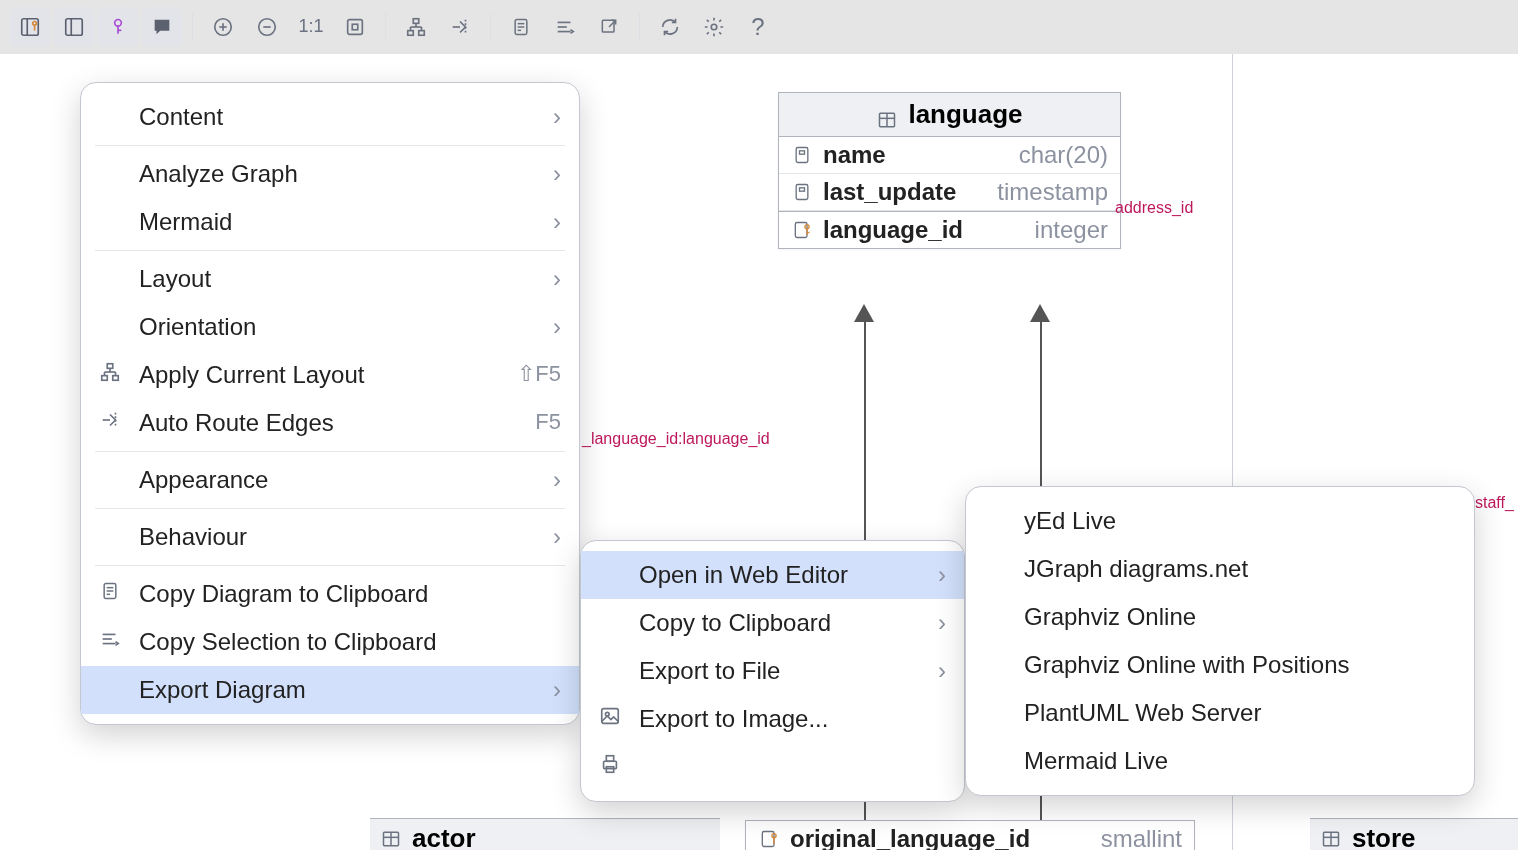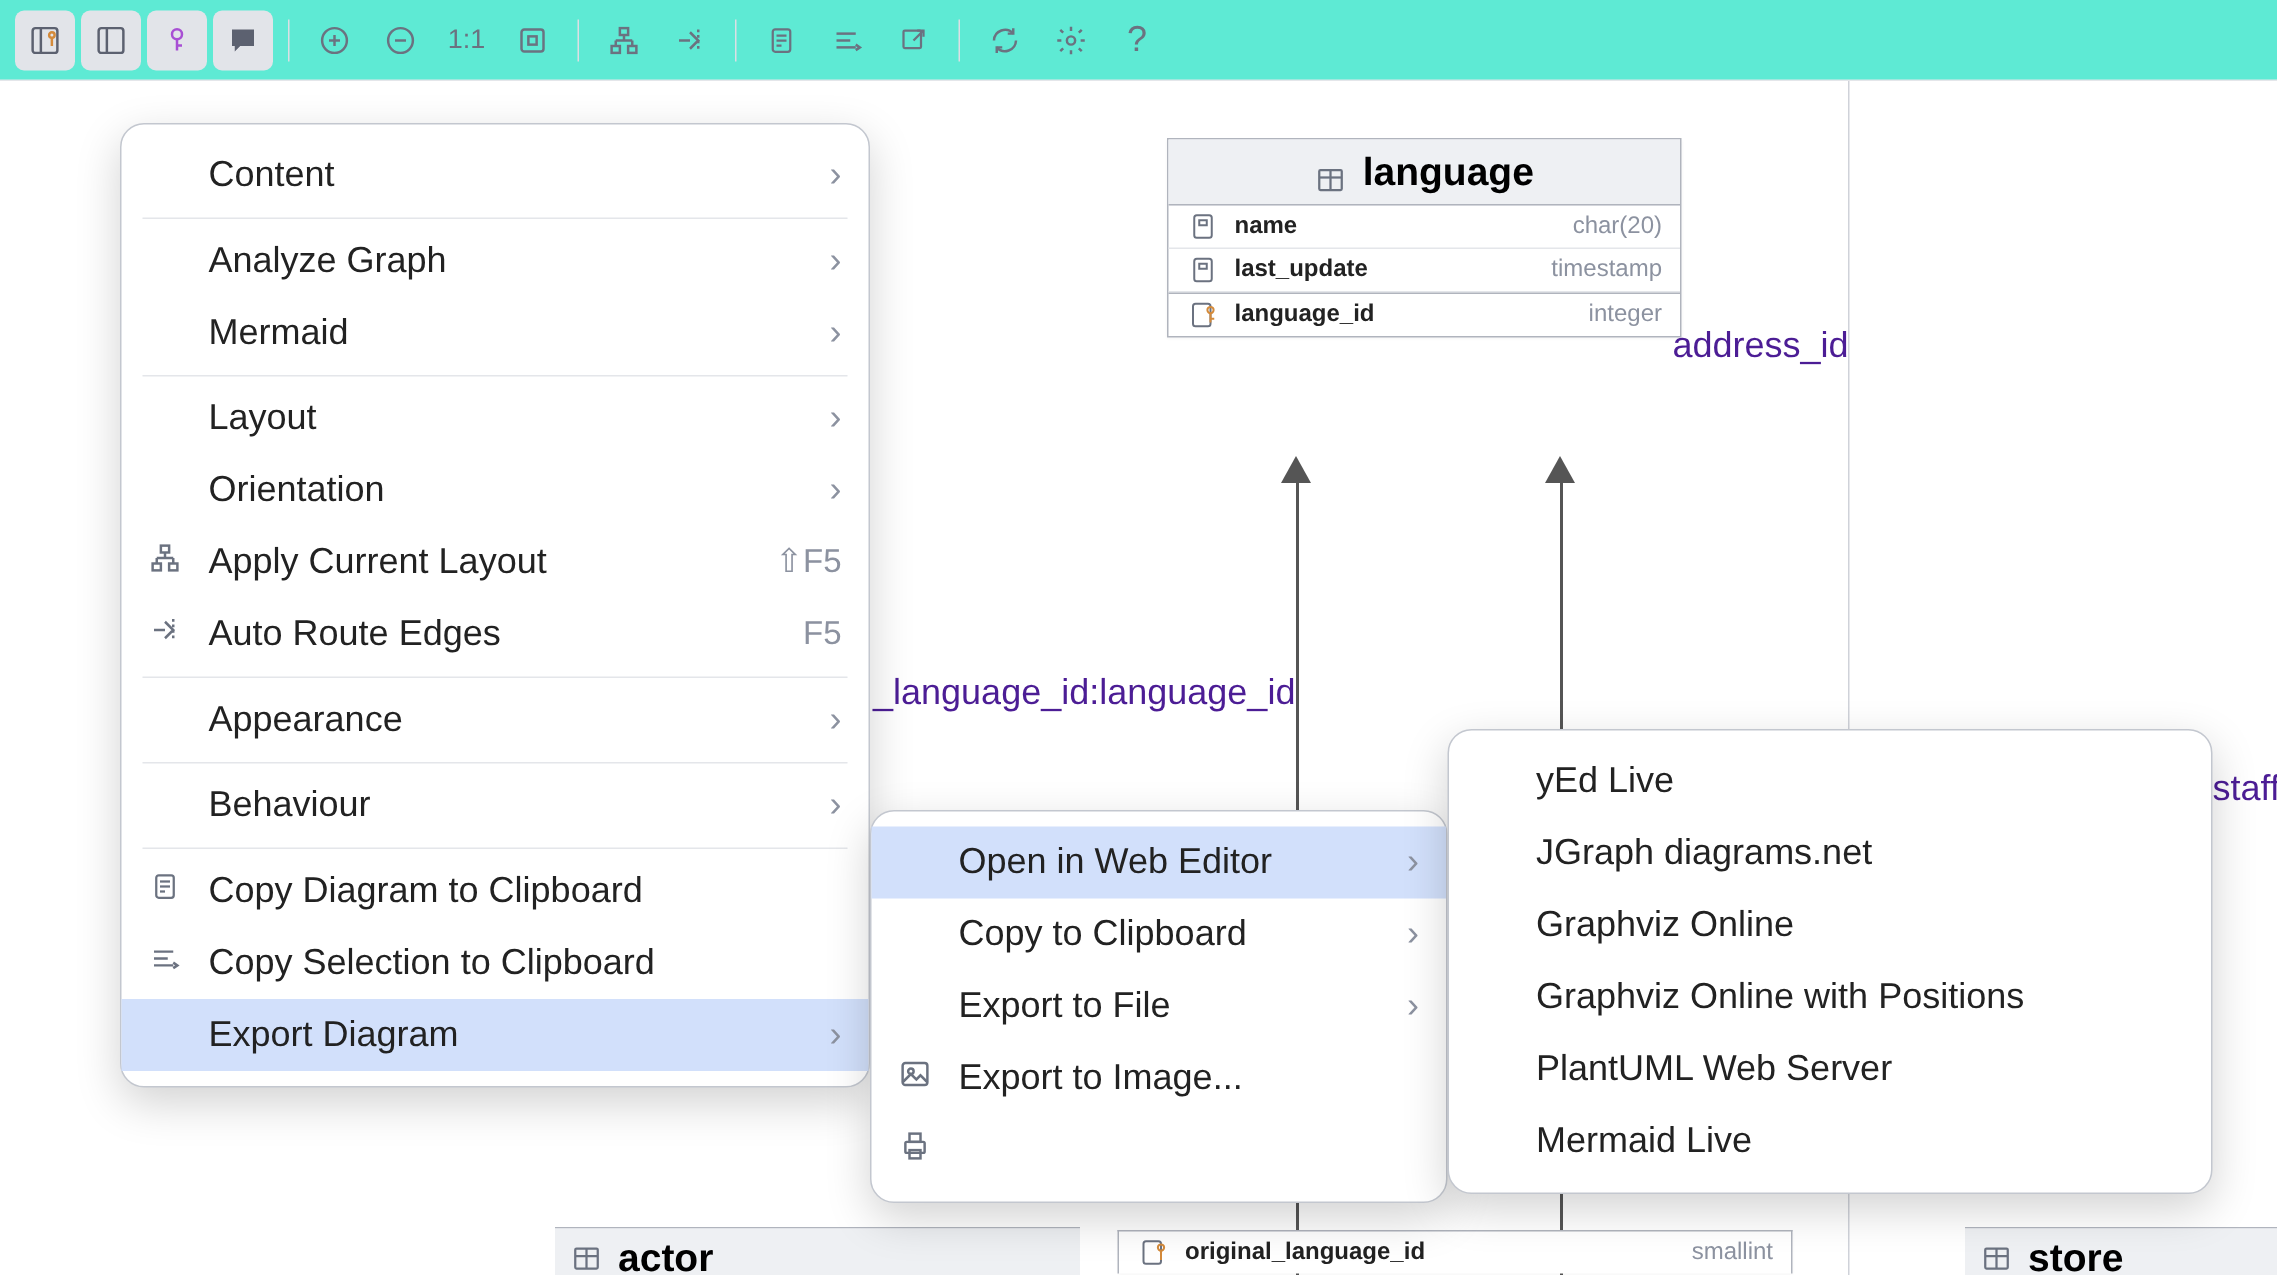--- a/index.html
+++ b/index.html
@@ -8,21 +8,21 @@
     font-family: -apple-system, BlinkMacSystemFont, "Segoe UI", Helvetica, Arial, sans-serif;
     background: #fff;
     overflow: hidden;
     width: 1518px;
     height: 850px;
     position: relative;
   }
   
   .toolbar {
     height: 54px;
-    background: #5eead4;
+    background: #e5e5e5;
     border-bottom: 1px solid #e4e6ea;
     display: flex;
     align-items: center;
     padding: 0 10px;
     gap: 4px;
   }
   .tb-btn {
     width: 40px;
     height: 40px;
     display: flex;
@@ -57,29 +57,29 @@
     display: flex;
     align-items: flex-end;
     justify-content: center;
     gap: 10px;
   }
   .tbl-row {
     display: flex;
     align-items: center;
     justify-content: space-between;
     padding: 4px 12px;
-    font-size: 16px;
+    font-size: 24px;
     border-bottom: 1px solid #e4e6ea;
   }
   .tbl-row:last-child { border-bottom: none; }
   .col-name { display:flex; align-items:center; gap:10px; font-weight:700; color:#222; }
   .col-type { color:#8c92a0; font-weight:400; }
   .col-icon { width:22px; display:flex; align-items:center; justify-content:center; }
 
-  .floating-label { position:absolute; font-size:24px; color:#4c1d95;margin-top:18px; }
+  .floating-label { position:absolute; font-size:16px; color:#be185d; }
 
   
   .arrow-line {
     position:absolute; width:2px; background:#555;
   }
   .arrow-head {
     position:absolute; width:0; height:0; border-left:10px solid transparent; border-right:10px solid transparent; border-bottom:18px solid #555;
   }
 
   

